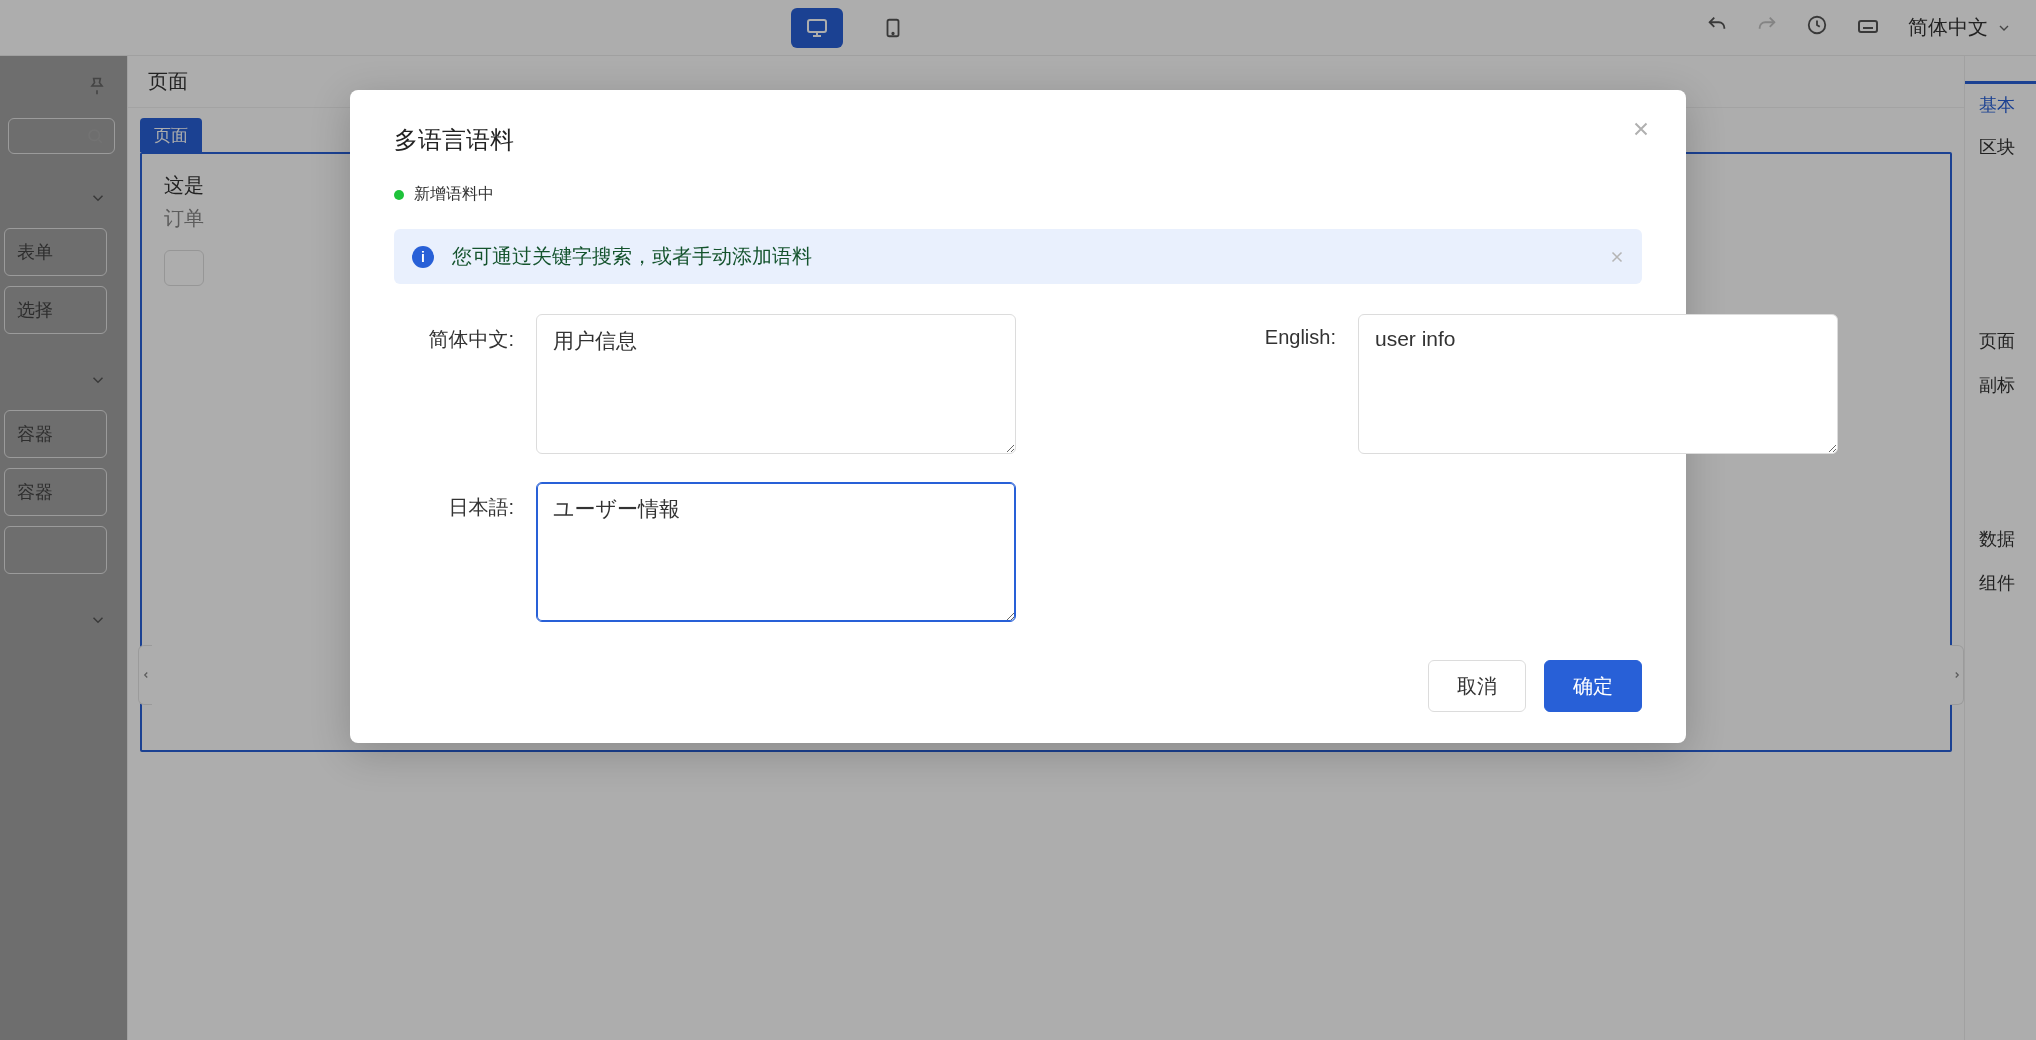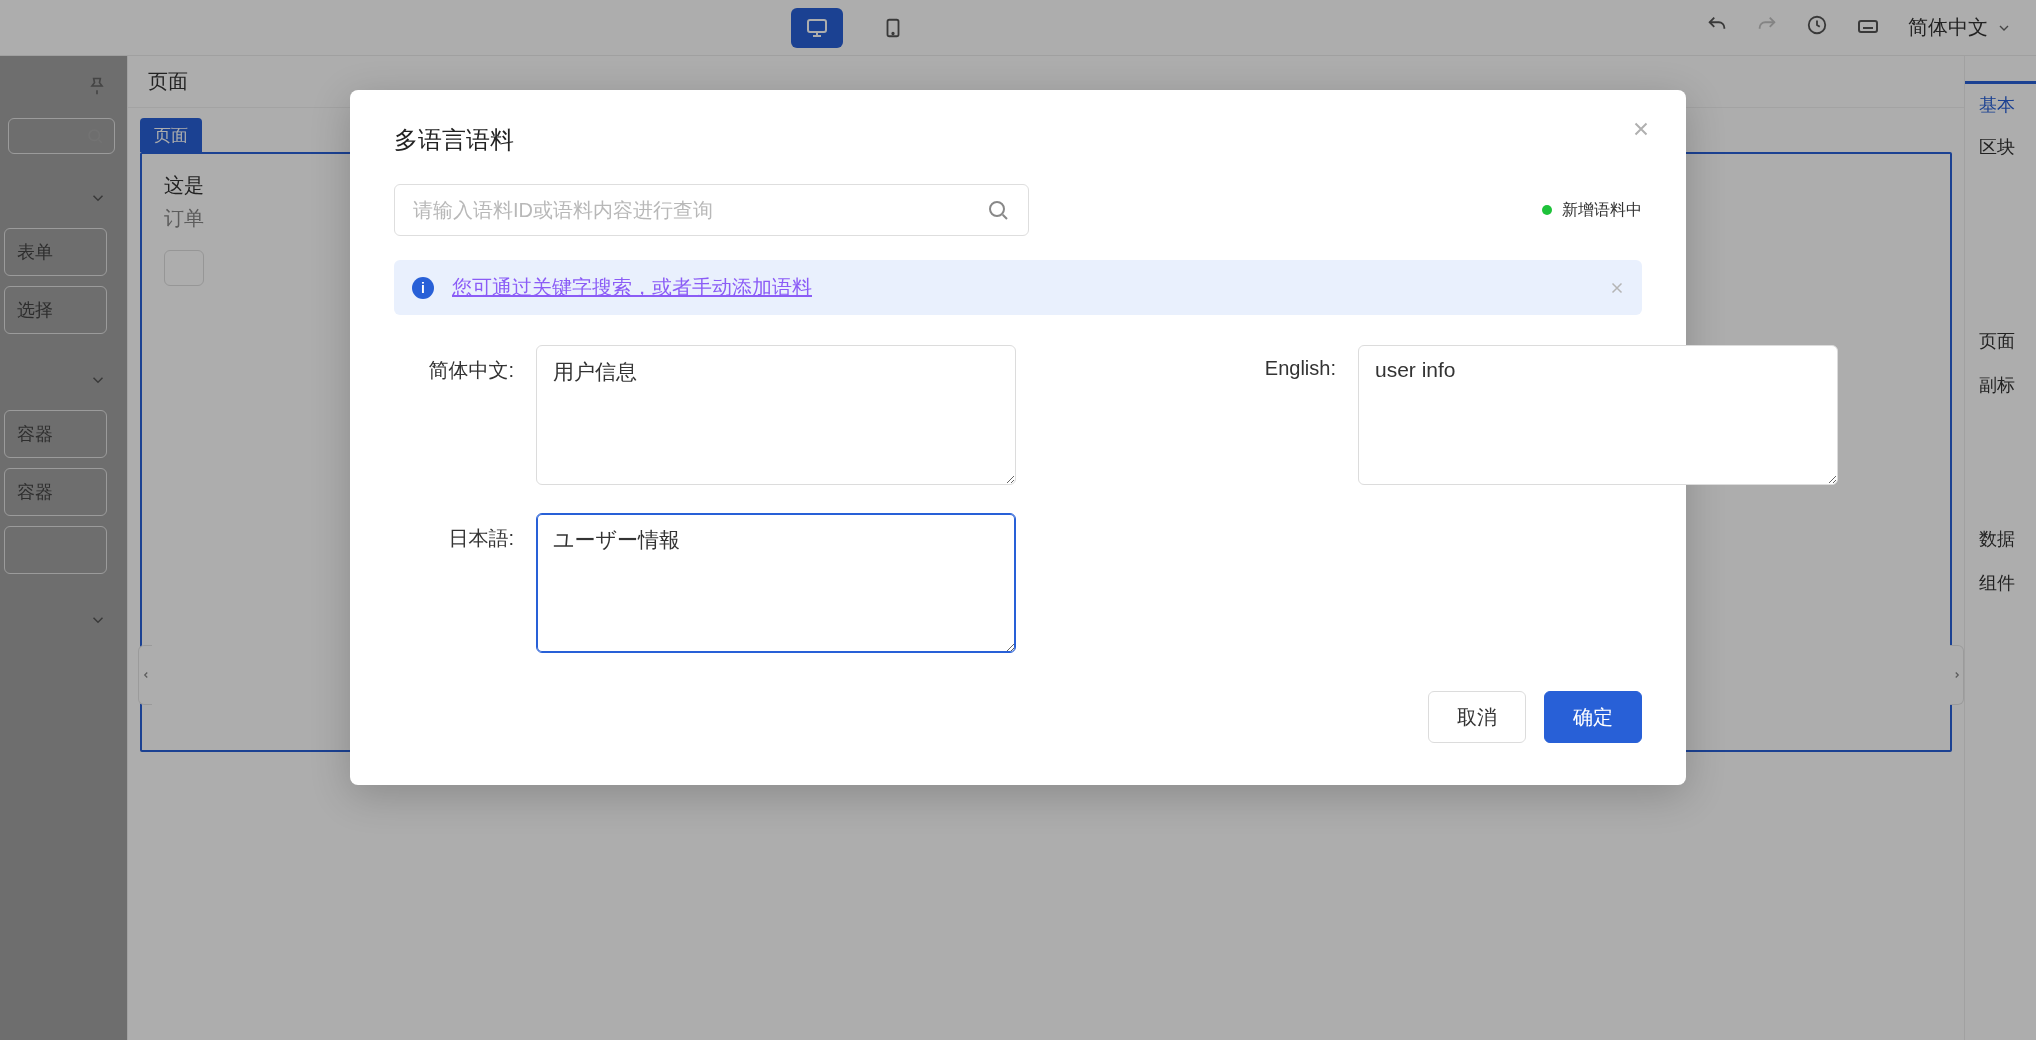--- a/index.html
+++ b/index.html
@@ -85,21 +85,21 @@
   .overlay {
     position: fixed; inset: 0;
     background: rgba(0,0,0,0.32);
     display: flex; align-items: flex-start; justify-content: center;
     padding-top: 90px;
   }
   .modal {
     width: 1336px;
     background: #fff; border-radius: 8px;
     box-shadow: 0 10px 40px rgba(0,0,0,0.2);
-    padding: 34px 44px 42px 44px;
+    padding: 34px 44px 31px 44px;
     position: relative;
   }
   .modal-title { font-size: 24px; color:#222; font-weight: 500; margin-bottom: 28px;}
   .modal-close {
     position:absolute; top: 24px; right: 30px;
     width: 30px; height:30px; color:#b0b0b0; cursor:pointer;
     display:flex; align-items:center; justify-content:center;
   }
 
   .search-row { display:flex; align-items:center; justify-content:space-between; margin-bottom: 24px;}
@@ -121,21 +121,21 @@
     background: #e9f0fd; border-radius: 6px;
     display:flex; align-items:center;
     padding: 14px 18px; gap: 18px;
     margin-bottom: 30px;
     position:relative;
   }
   .info-banner .info-icon {
     width:22px; height:22px; border-radius:50%; background:#2860d7; color:#fff;
     display:flex; align-items:center; justify-content:center; font-size:14px; font-weight:700;
   }
-  .info-banner .info-text { color:#8b5cf6; font-size: 20px; text-decoration: underline;}
+  .info-banner .info-text { color:#14532d; font-size: 20px;}
   .info-banner .banner-close {
     position:absolute; right: 16px; top: 50%; transform: translateY(-50%);
     color:#b5b5b5; cursor:pointer;
   }
 
   .form-grid {
     display: grid;
     grid-template-columns: 1fr 1fr;
     column-gap: 200px;
     row-gap: 28px;
@@ -343,29 +343,20 @@
     <div class="modal-title">多语言语料</div>
     <div class="modal-close">
       <span>
         <svg width="22" height="22" viewBox="0 0 24 24" fill="none" stroke="#b0b0b0" stroke-width="2.2">
             <path d="M6 6l12 12M18 6L6 18"></path>
           </svg>
       </span>
     </div>
 
     <div class="search-row">
-      <div class="search-box">
-        <input type="text" placeholder="请输入语料ID或语料内容进行查询" style="">
-        <span class="icon">
-          <svg width="24" height="24" viewBox="0 0 24 24" fill="none" stroke="#888" stroke-width="2">
-              <circle cx="11" cy="11" r="7"></circle>
-              <path d="M21 21l-4.3-4.3"></path>
-            </svg>
-        </span>
-      </div>
       <div class="status-pill">
         <span class="status-dot"></span>
         <span>新增语料中</span>
       </div>
     </div>
 
     <div class="info-banner">
       <span class="info-icon">i</span>
       <span class="info-text">您可通过关键字搜索，或者手动添加语料</span>
       <span class="banner-close">

